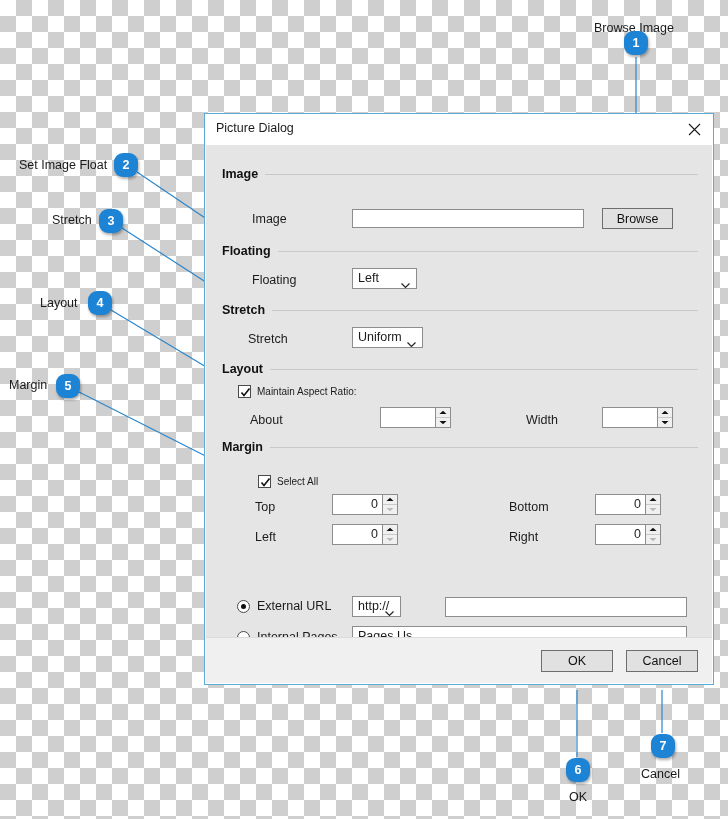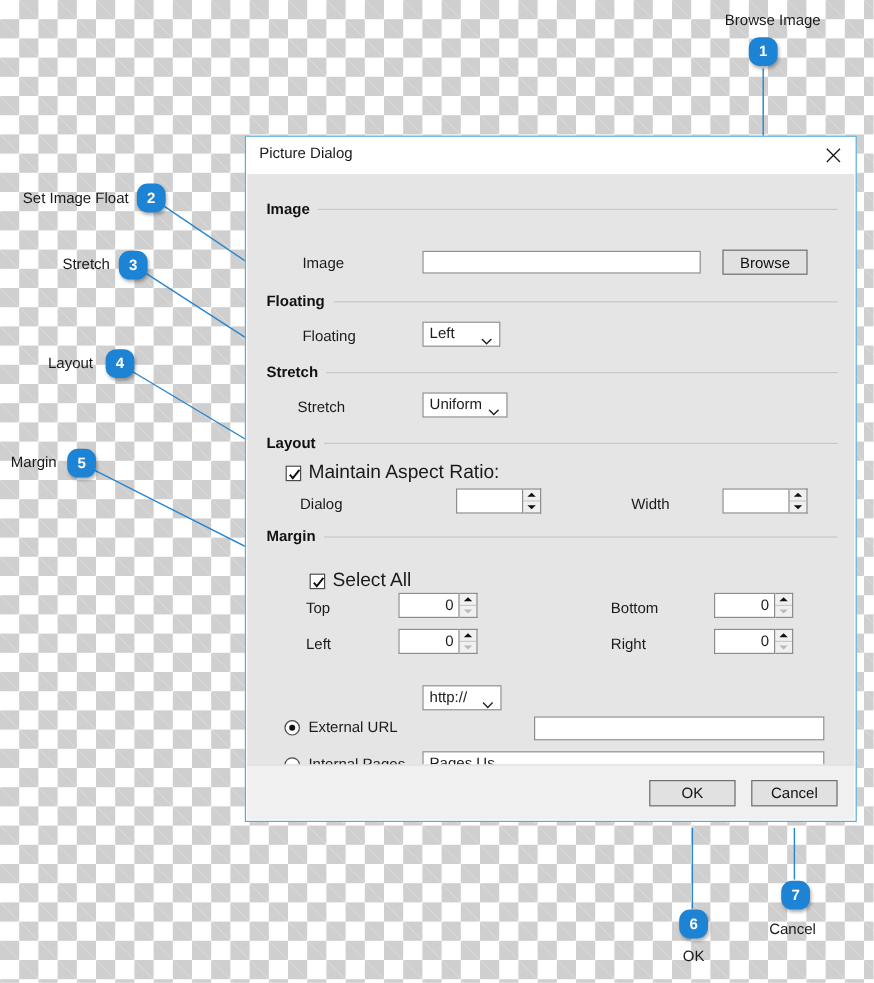--- a/index.html
+++ b/index.html
@@ -64,21 +64,21 @@
   .combo{
     position:absolute;box-sizing:border-box;height:21px;background:#fff;
     border:1px solid #8d8d8d;cursor:pointer;
   }
   .combo .ctext{position:absolute;left:5px;top:2px;font-size:12.5px;color:#1b1b1b;white-space:nowrap;}
   .combo .carrow{position:absolute;right:6px;top:6px;}
 
   .chk{position:absolute;display:flex;align-items:center;gap:6px;cursor:pointer;}
   .chkbox{width:13px;height:13px;box-sizing:border-box;border:1px solid #4a4a4a;background:#fff;position:relative;}
   .chkbox svg{position:absolute;left:1px;top:1px;}
-  .chk .ctl{font-size:16px;color:#1b1b1b;white-space:nowrap;}
+  .chk .ctl{font-size:10px;color:#1b1b1b;white-space:nowrap;}
 
   .radio{position:absolute;display:flex;align-items:center;gap:7px;cursor:pointer;}
   .rbox{width:13px;height:13px;border-radius:50%;box-sizing:border-box;border:1px solid #4a4a4a;background:#fff;position:relative;}
   .rbox i{position:absolute;left:3px;top:3px;width:5px;height:5px;border-radius:50%;background:#111;display:block;}
   .radio .rtl{font-size:12.5px;color:#1b1b1b;white-space:nowrap;}
 
   
   .spin{position:absolute;height:21px;box-sizing:border-box;display:flex;}
   .spin .sf{flex:1;box-sizing:border-box;border:1px solid #8d8d8d;background:#fff;position:relative;}
   .spin .sv{position:absolute;right:4px;top:2px;font-size:12.5px;color:#1b1b1b;}
@@ -97,21 +97,21 @@
 <svg id="annotation-svg">
   <line x1="636" y1="57" x2="636" y2="182" stroke="#2b86cb" stroke-width="1.2"></line>
   <line x1="137" y1="172" x2="251" y2="249" stroke="#2b86cb" stroke-width="1.2"></line>
   <line x1="122" y1="228" x2="246" y2="308" stroke="#2b86cb" stroke-width="1.2"></line>
   <line x1="111" y1="310" x2="248" y2="392" stroke="#2b86cb" stroke-width="1.2"></line>
   <line x1="79" y1="392" x2="253" y2="480" stroke="#2b86cb" stroke-width="1.2"></line>
   <line x1="577" y1="690" x2="577" y2="757" stroke="#2b86cb" stroke-width="1.2"></line>
   <line x1="662" y1="690" x2="662" y2="733" stroke="#2b86cb" stroke-width="1.2"></line>
 </svg>
 
-<div class="ann-label" style="left:594px;top:10px;margin-left:10px;">Browse Image</div>
+<div class="ann-label" style="left:594px;top:21px;">Browse Image</div>
 <div class="badge" style="left:624px;top:31px;">1</div>
 
 <div class="ann-label" style="left:19px;top:158px;">Set Image Float</div>
 <div class="badge" style="left:114px;top:153px;">2</div>
 
 <div class="ann-label" style="left:52px;top:213px;">Stretch</div>
 <div class="badge" style="left:99px;top:209px;">3</div>
 
 <div class="ann-label" style="left:40px;top:296px;">Layout</div>
 <div class="badge" style="left:88px;top:291px;">4</div>
@@ -187,21 +187,21 @@
       </div>
     </div>
     <div class="chk" style="left:32px;top:240px;">
       <span class="chkbox">
         <svg width="11" height="11" viewBox="0 0 11 11">
             <path d="M1.5 5.5 L4 8.5 L9.5 1.5" stroke="#111" stroke-width="1.6" fill="none"></path>
           </svg>
       </span>
       <span class="ctl">Maintain Aspect Ratio:</span>
     </div>
-    <div class="lbl" style="left:44px;top:268px;">Dialog</div>
+    <div class="lbl" style="left:44px;top:268px;">About</div>
     <div class="spin" style="left:174px;top:262px;width:71px;">
       <span class="sf">
           <span class="sv"></span>
         </span>
       <span class="sb">
         <span class="up">
             <svg width="8" height="5" viewBox="0 0 8 5">
               <path d="M0.5 4 L4 0.7 L7.5 4 Z" fill="#111"></path>
             </svg>
           </span>
@@ -320,21 +320,21 @@
       </span>
     </div>
 
 
     <div class="radio" style="left:31px;top:454px;">
       <span class="rbox">
           <i></i>
         </span>
       <span class="rtl">External URL</span>
     </div>
-    <div class="combo" style="left:146px;top:426px;width:66px;">
+    <div class="combo" style="left:146px;top:451px;width:49px;">
       <span class="ctext">http://</span>
       <span class="carrow">
         <svg width="9" height="6" viewBox="0 0 9 6">
             <path d="M0.5 0.5 L4.5 4.5 L8.5 0.5" stroke="#222" stroke-width="1.2" fill="none"></path>
           </svg>
       </span>
     </div>
     <input class="tbox" style="left: 239px; top: 452px; width: 242px; height: 20px;" value="">
 
     <div class="radio" style="left:31px;top:485px;">

